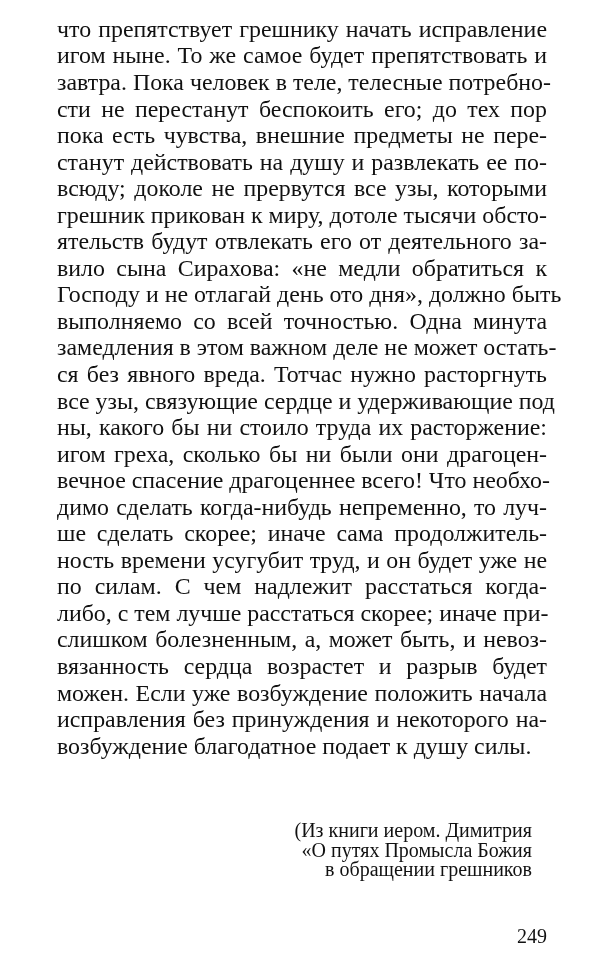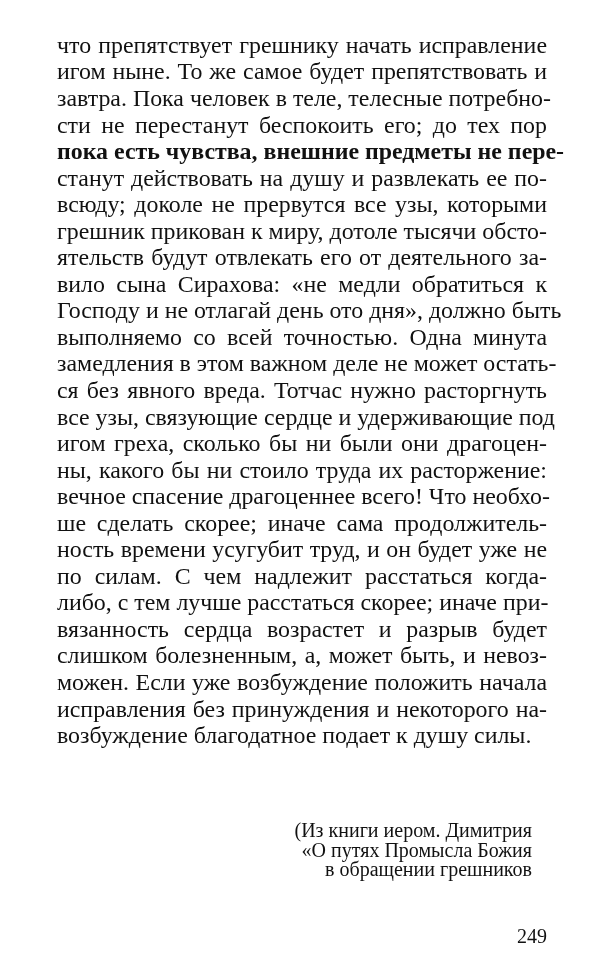--- a/index.html
+++ b/index.html
@@ -20,21 +20,20 @@
       left: 0; top: 0;
       width: 600px; height: 966px;
     }
     .body-text {
       position: absolute;
       left: 57px;
       top: 12px;
       width: 490px;
       font-size: 25.5px;
       line-height: 33.5px;
-      margin-top: 16px;
     }
     .line {
       display: block;
       text-align: justify;
       text-align-last: justify;
       white-space: nowrap;
       height: 33.5px;
     }
     .line.last {
       text-align-last: left;
@@ -61,40 +60,41 @@
   </style>
 </head>
 <body>
 
 <div class="page">
   <div class="body-text" id="body-text" style="line-height: 26.5517px; top: 15.8828px; font-size: 23.8966px;">
       <span class="line" style="height: 26.5517px; line-height: 26.5517px;">что препятствует грешнику начать исправление</span>
       <span class="line" style="height: 26.5517px; line-height: 26.5517px;">игом ныне. То же самое будет препятствовать и</span>
       <span class="line" style="height: 26.5517px; line-height: 26.5517px;">завтра. Пока человек в теле, телесные потребно-</span>
       <span class="line" style="height: 26.5517px; line-height: 26.5517px;">сти не перестанут беспокоить его; до тех пор</span>
-      <span class="line" style="height: 26.5517px; line-height: 26.5517px; font-weight: bold;">пока есть чувства, внешние предметы не пере-</span>
+      <span class="line" style="height: 26.5517px; line-height: 26.5517px;">пока есть чувства, внешние предметы не пере-</span>
       <span class="line" style="height: 26.5517px; line-height: 26.5517px;">станут действовать на душу и развлекать ее по-</span>
       <span class="line" style="height: 26.5517px; line-height: 26.5517px;">всюду; доколе не прервутся все узы, которыми</span>
       <span class="line" style="height: 26.5517px; line-height: 26.5517px;">грешник прикован к миру, дотоле тысячи обсто-</span>
       <span class="line" style="height: 26.5517px; line-height: 26.5517px;">ятельств будут отвлекать его от деятельного за-</span>
       <span class="line" style="height: 26.5517px; line-height: 26.5517px;">вило сына Сирахова: «не медли обратиться к</span>
       <span class="line" style="height: 26.5517px; line-height: 26.5517px;">Господу и не отлагай день ото дня», должно быть</span>
       <span class="line" style="height: 26.5517px; line-height: 26.5517px;">выполняемо со всей точностью. Одна минута</span>
       <span class="line" style="height: 26.5517px; line-height: 26.5517px;">замедления в этом важном деле не может остать-</span>
       <span class="line" style="height: 26.5517px; line-height: 26.5517px;">ся без явного вреда. Тотчас нужно расторгнуть</span>
       <span class="line" style="height: 26.5517px; line-height: 26.5517px;">все узы, связующие сердце и удерживающие под</span>
+      <span class="line" style="height: 26.5517px; line-height: 26.5517px;">ны, какого бы ни стоило труда их расторжение:</span>
       <span class="line" style="height: 26.5517px; line-height: 26.5517px;">игом греха, сколько бы ни были они драгоцен-</span>
-      <span class="line" style="height: 26.5517px; line-height: 26.5517px;">ны, какого бы ни стоило труда их расторжение:</span>
       <span class="line" style="height: 26.5517px; line-height: 26.5517px;">вечное спасение драгоценнее всего! Что необхо-</span>
+      <span class="line" style="height: 26.5517px; line-height: 26.5517px;">димо сделать когда-нибудь непременно, то луч-</span>
       <span class="line" style="height: 26.5517px; line-height: 26.5517px;">ше сделать скорее; иначе сама продолжитель-</span>
       <span class="line" style="height: 26.5517px; line-height: 26.5517px;">ность времени усугубит труд, и он будет уже не</span>
       <span class="line" style="height: 26.5517px; line-height: 26.5517px;">по силам. С чем надлежит расстаться когда-</span>
       <span class="line" style="height: 26.5517px; line-height: 26.5517px;">либо, с тем лучше расстаться скорее; иначе при-</span>
+      <span class="line" style="height: 26.5517px; line-height: 26.5517px;">слишком болезненным, а, может быть, и невоз-</span>
       <span class="line" style="height: 26.5517px; line-height: 26.5517px;">вязанность сердца возрастет и разрыв будет</span>
-      <span class="line" style="height: 26.5517px; line-height: 26.5517px;">слишком болезненным, а, может быть, и невоз-</span>
       <span class="line" style="height: 26.5517px; line-height: 26.5517px;">можен. Если уже возбуждение положить начала</span>
       <span class="line" style="height: 26.5517px; line-height: 26.5517px;">исправления без принуждения и некоторого на-</span>
       <span class="line last" style="height: 26.5517px; line-height: 26.5517px;">возбуждение благодатное подает к душу силы.</span>
     </div>
 
   <div class="attribution">
     <span class="attr-line">(Из книги иером. Димитрия</span>
     <span class="attr-line">«О путях Промысла Божия</span>
     <span class="attr-line">в обращении грешников</span>
   </div>

